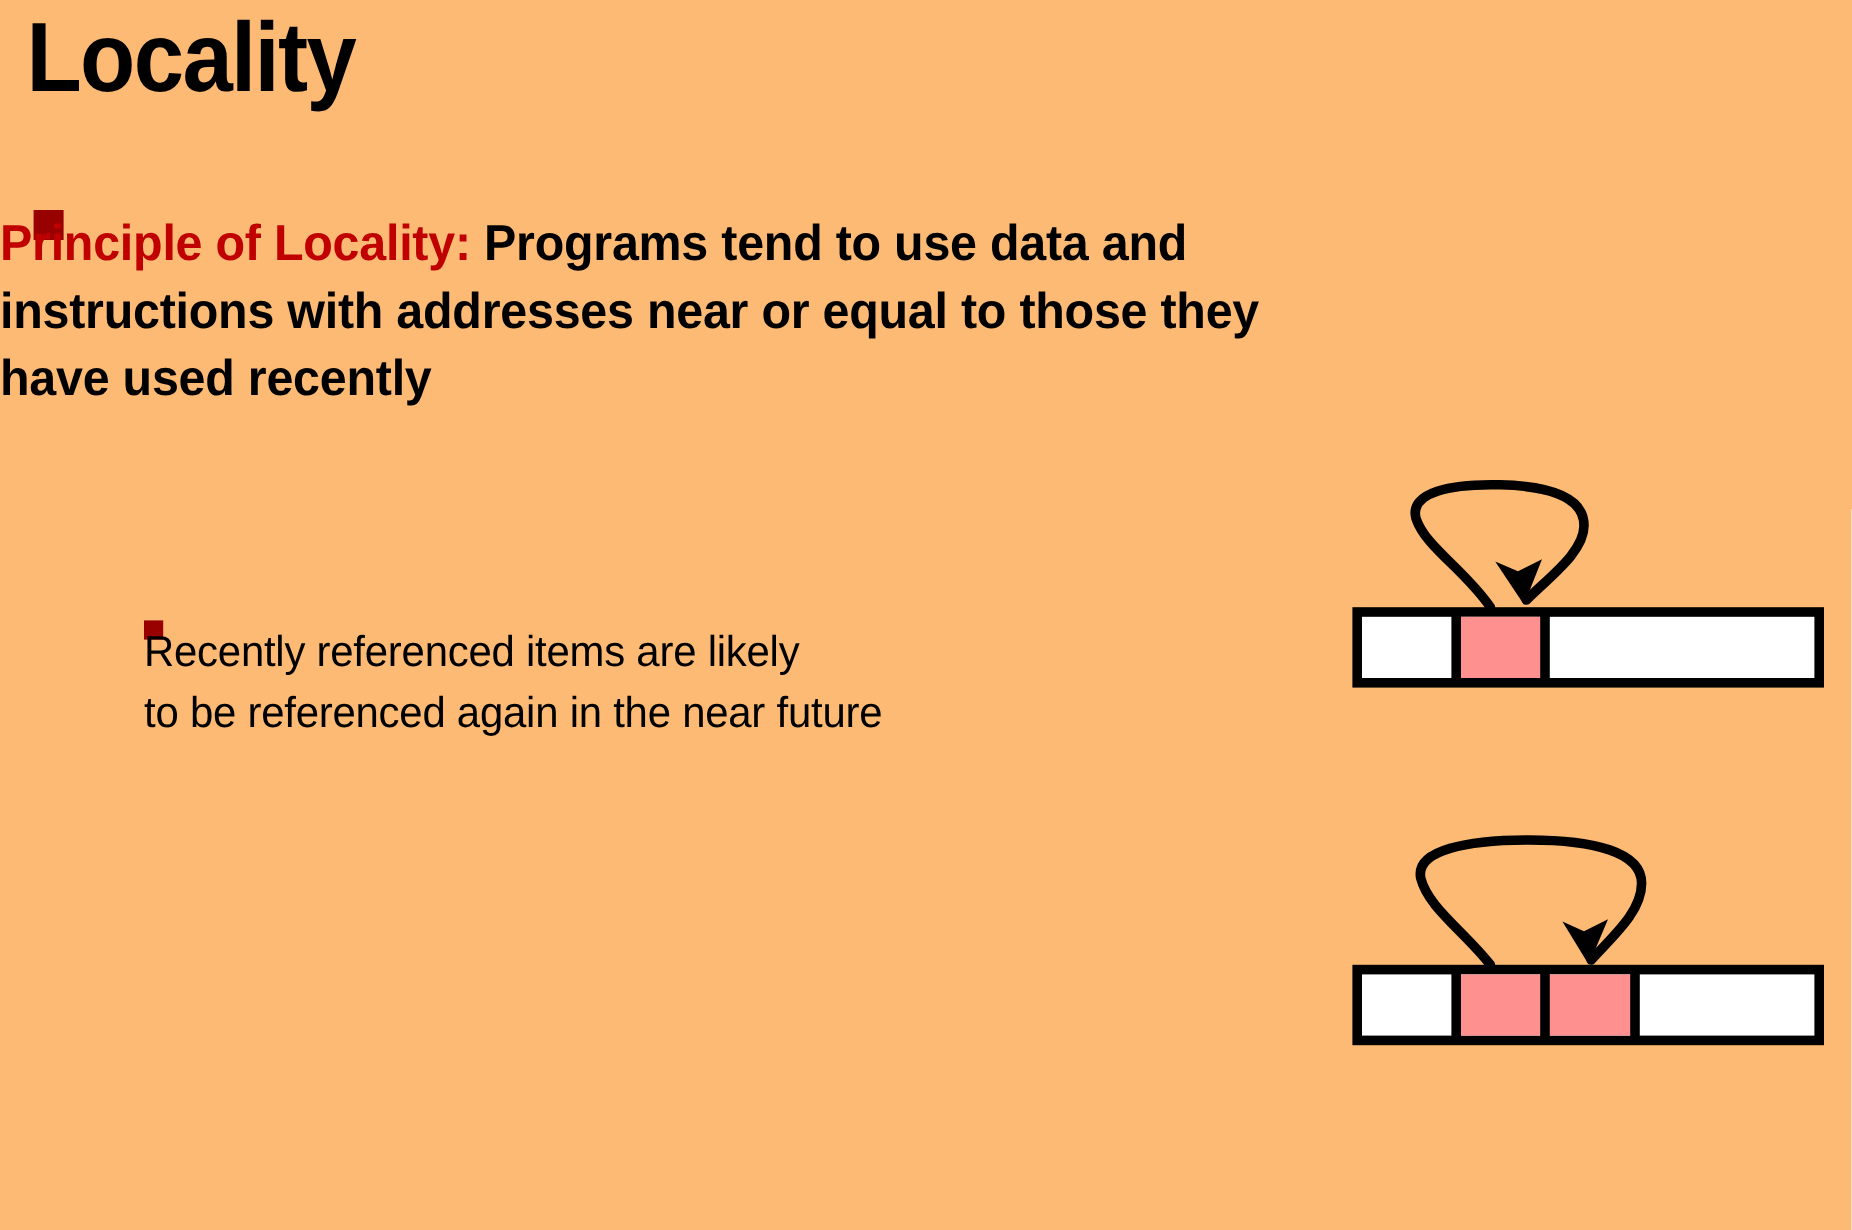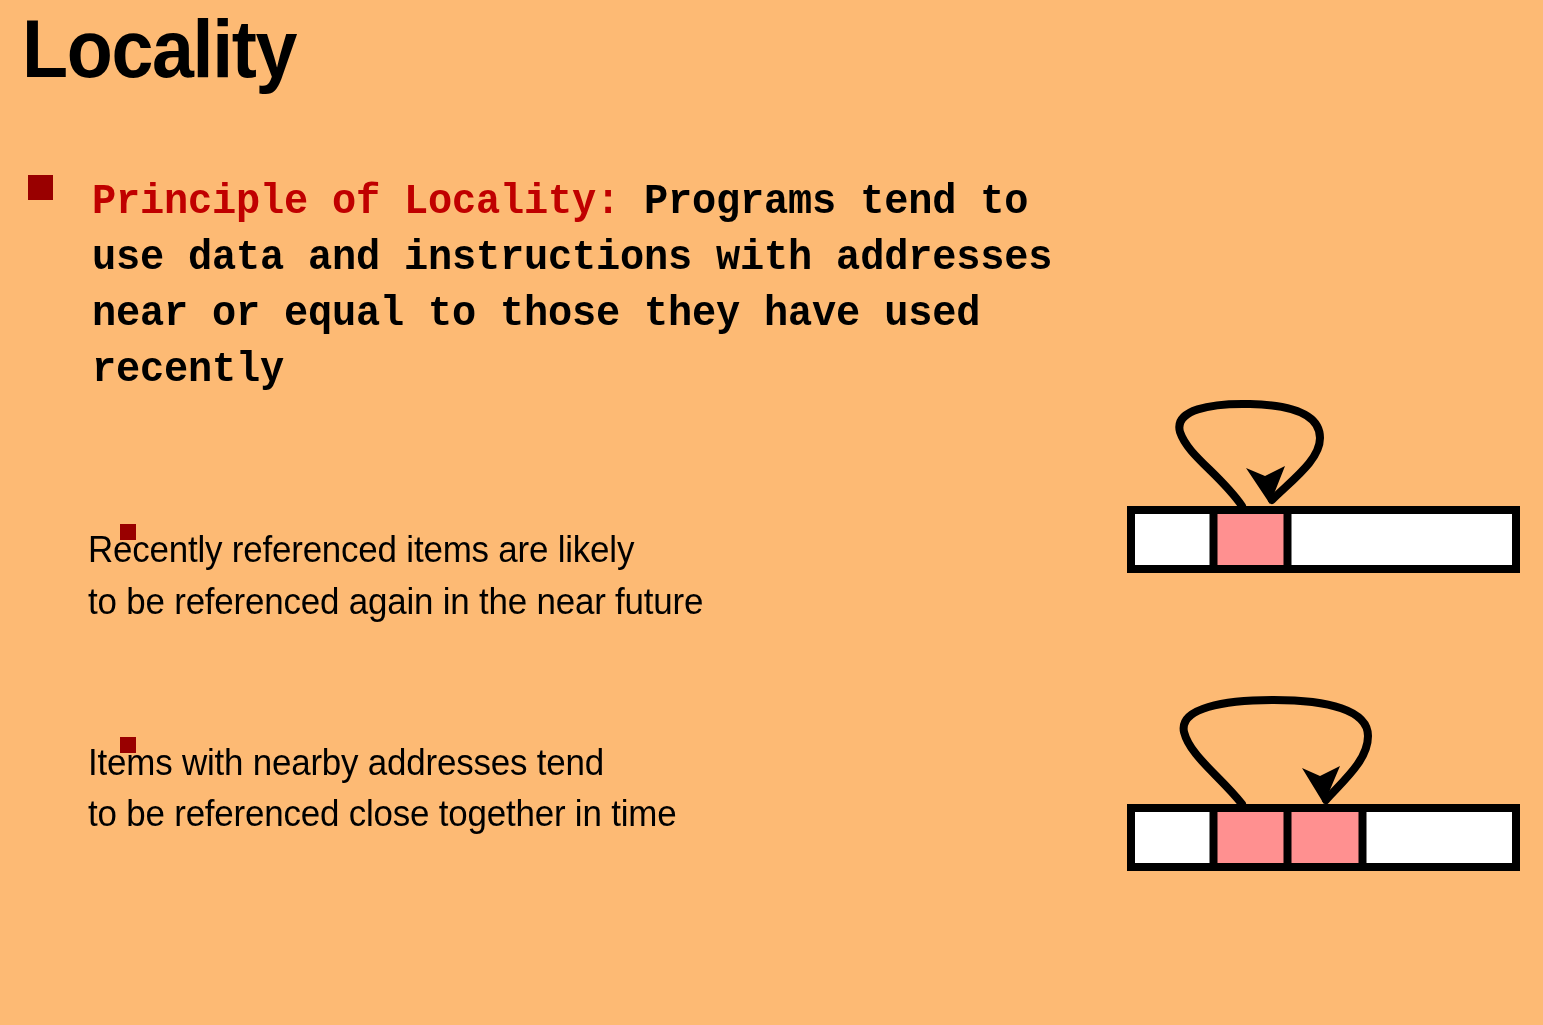--- a/index.html
+++ b/index.html
@@ -40,23 +40,21 @@
   
   .body-area {
     position: absolute;
     left: 0;
     top: 175px;
     width: 1120px;
   }
 
   .l1-item {
     position: relative;
-    padding-left: 92px;
     margin-bottom: 0;
-    font-family: Liberation Mono, monospace;
   }
 
   .l1-bullet {
     position: absolute;
     left: 28px;
     width: 25px;
     height: 25px;
     background: #990000;
   }
 
@@ -69,21 +67,22 @@
     transform: scaleX(0.96);
     transform-origin: left top;
   }
 
   .accent {
     color: #C00000;
   }
 
   .l2-item {
     position: relative;
-    padding-left: 88px;
+    padding-left: 120px;
+    margin-top: 48px;
   }
 
   .l2-bullet {
     position: absolute;
     left: 120px;
     width: 16px;
     height: 16px;
     background: #990000;
   }
 
@@ -134,27 +133,20 @@
       <span class="l2-bullet"></span>
       <div class="l2-text">
         <span class="line">Recently referenced items are likely</span>
         <span class="line">to be referenced again in the near future</span>
       </div>
     </div>
 
     <div class="gap-temporal"></div>
 
 
-    <div class="l2-item">
-      <span class="l2-bullet"></span>
-      <div class="l2-text">
-        <span class="line">Items with nearby addresses tend</span>
-        <span class="line">to be referenced close together in time</span>
-      </div>
-    </div>
 
   </div>
 
   <div class="diagram" id="temporal-diagram">
     <svg width="400" height="185" viewBox="0 0 400 185" xmlns="http://www.w3.org/2000/svg">
 
       <g>
         <rect x="7" y="114" width="385" height="59" fill="#ffffff" stroke="#000000" stroke-width="8"></rect>
 
         <rect x="89.5" y="118" width="74" height="51" fill="#FF9090"></rect>

